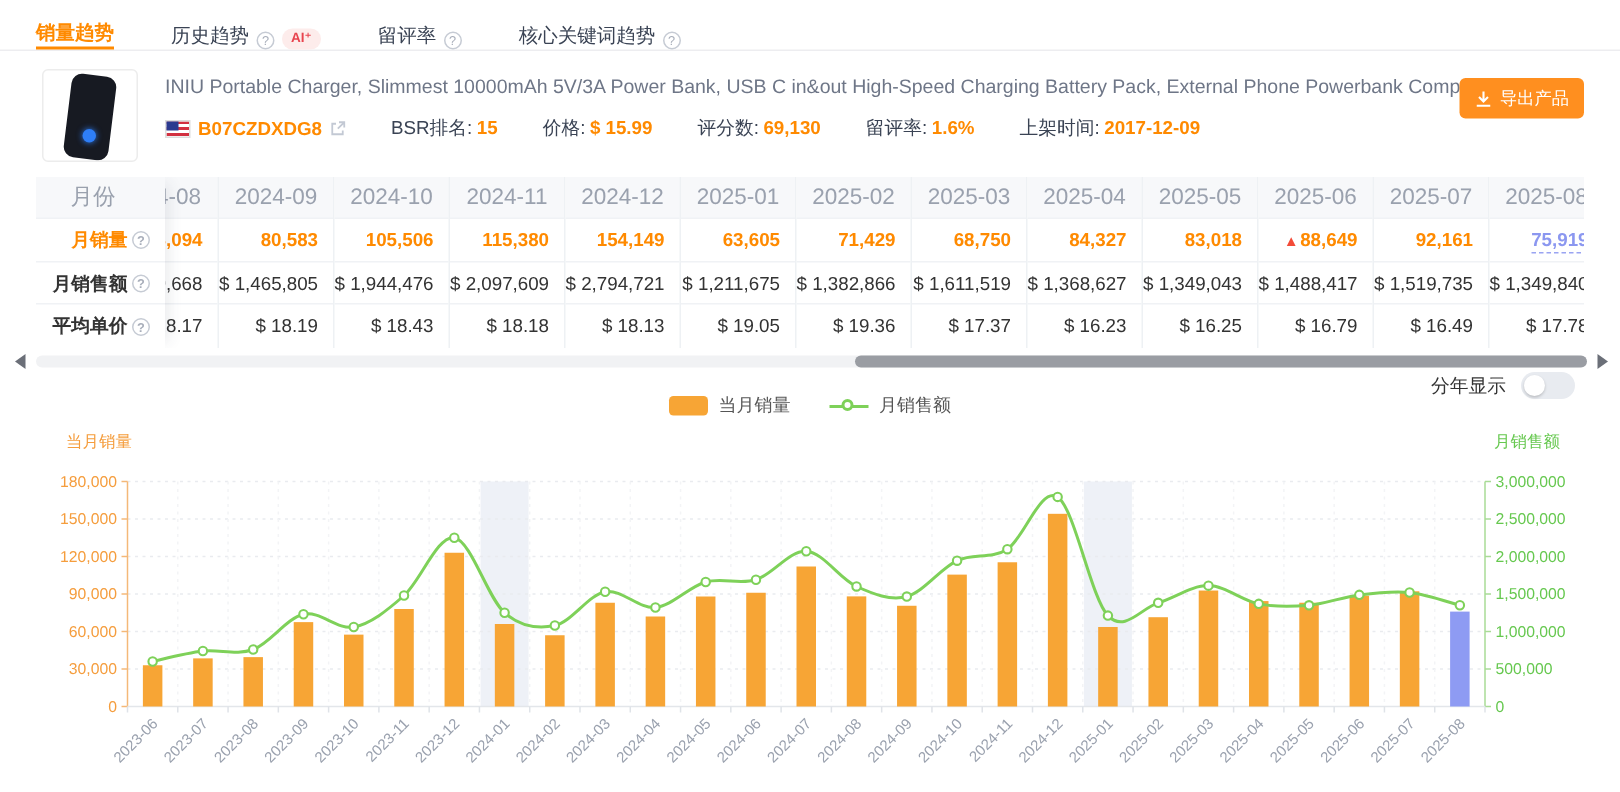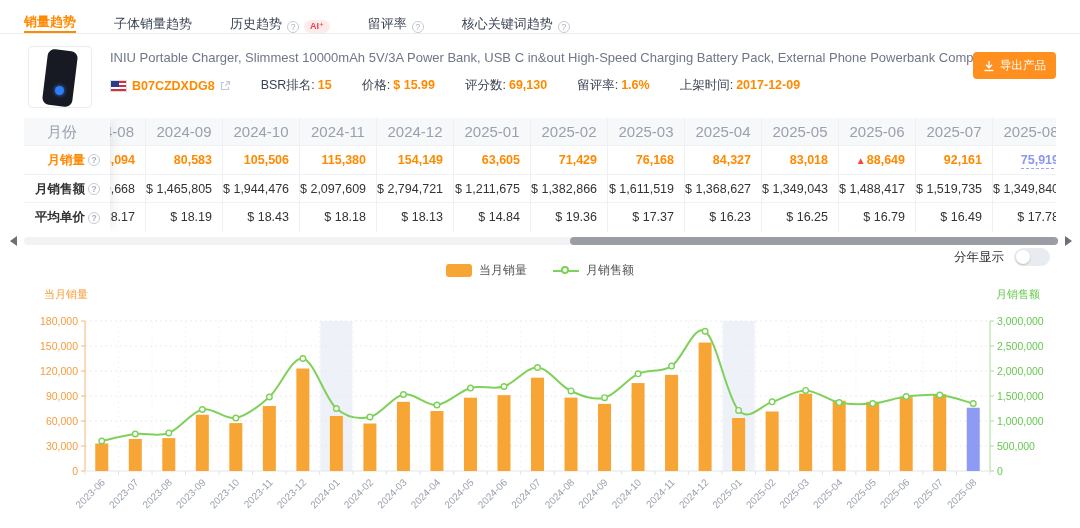--- a/index.html
+++ b/index.html
@@ -80,23 +80,20 @@
   .chart-svg { position:absolute; top:285px; left:0; }
 </style>
 </head>
 <body>
 
 <div class="page">
 
   <div class="tabbar" id="tabbar">
       <div class="tab active">
         <span>销量趋势</span>
-      </div>
-      <div class="tab">
-        <span>子体销量趋势</span>
       </div>
       <div class="tab">
         <span>历史趋势</span>
         <span class="q">?</span>
         <span class="ai-badge">AI⁺</span>
       </div>
       <div class="tab">
         <span>留评率</span>
         <span class="q">?</span>
       </div>
@@ -169,31 +166,31 @@
         <div class="col">
           <div class="cell hd">2024-12</div>
           <div class="cell sales"><span>154,149</span></div>
           <div class="cell rev">$ 2,794,721</div>
           <div class="cell price">$ 18.13</div>
         </div>
         <div class="col">
           <div class="cell hd">2025-01</div>
           <div class="cell sales"><span>63,605</span></div>
           <div class="cell rev">$ 1,211,675</div>
-          <div class="cell price">$ 14.84</div>
+          <div class="cell price">$ 19.05</div>
         </div>
         <div class="col">
           <div class="cell hd">2025-02</div>
           <div class="cell sales"><span>71,429</span></div>
           <div class="cell rev">$ 1,382,866</div>
           <div class="cell price">$ 19.36</div>
         </div>
         <div class="col">
           <div class="cell hd">2025-03</div>
-          <div class="cell sales"><span>76,168</span></div>
+          <div class="cell sales"><span>68,750</span></div>
           <div class="cell rev">$ 1,611,519</div>
           <div class="cell price">$ 17.37</div>
         </div>
         <div class="col">
           <div class="cell hd">2025-04</div>
           <div class="cell sales"><span>84,327</span></div>
           <div class="cell rev">$ 1,368,627</div>
           <div class="cell price">$ 16.23</div>
         </div>
         <div class="col">

